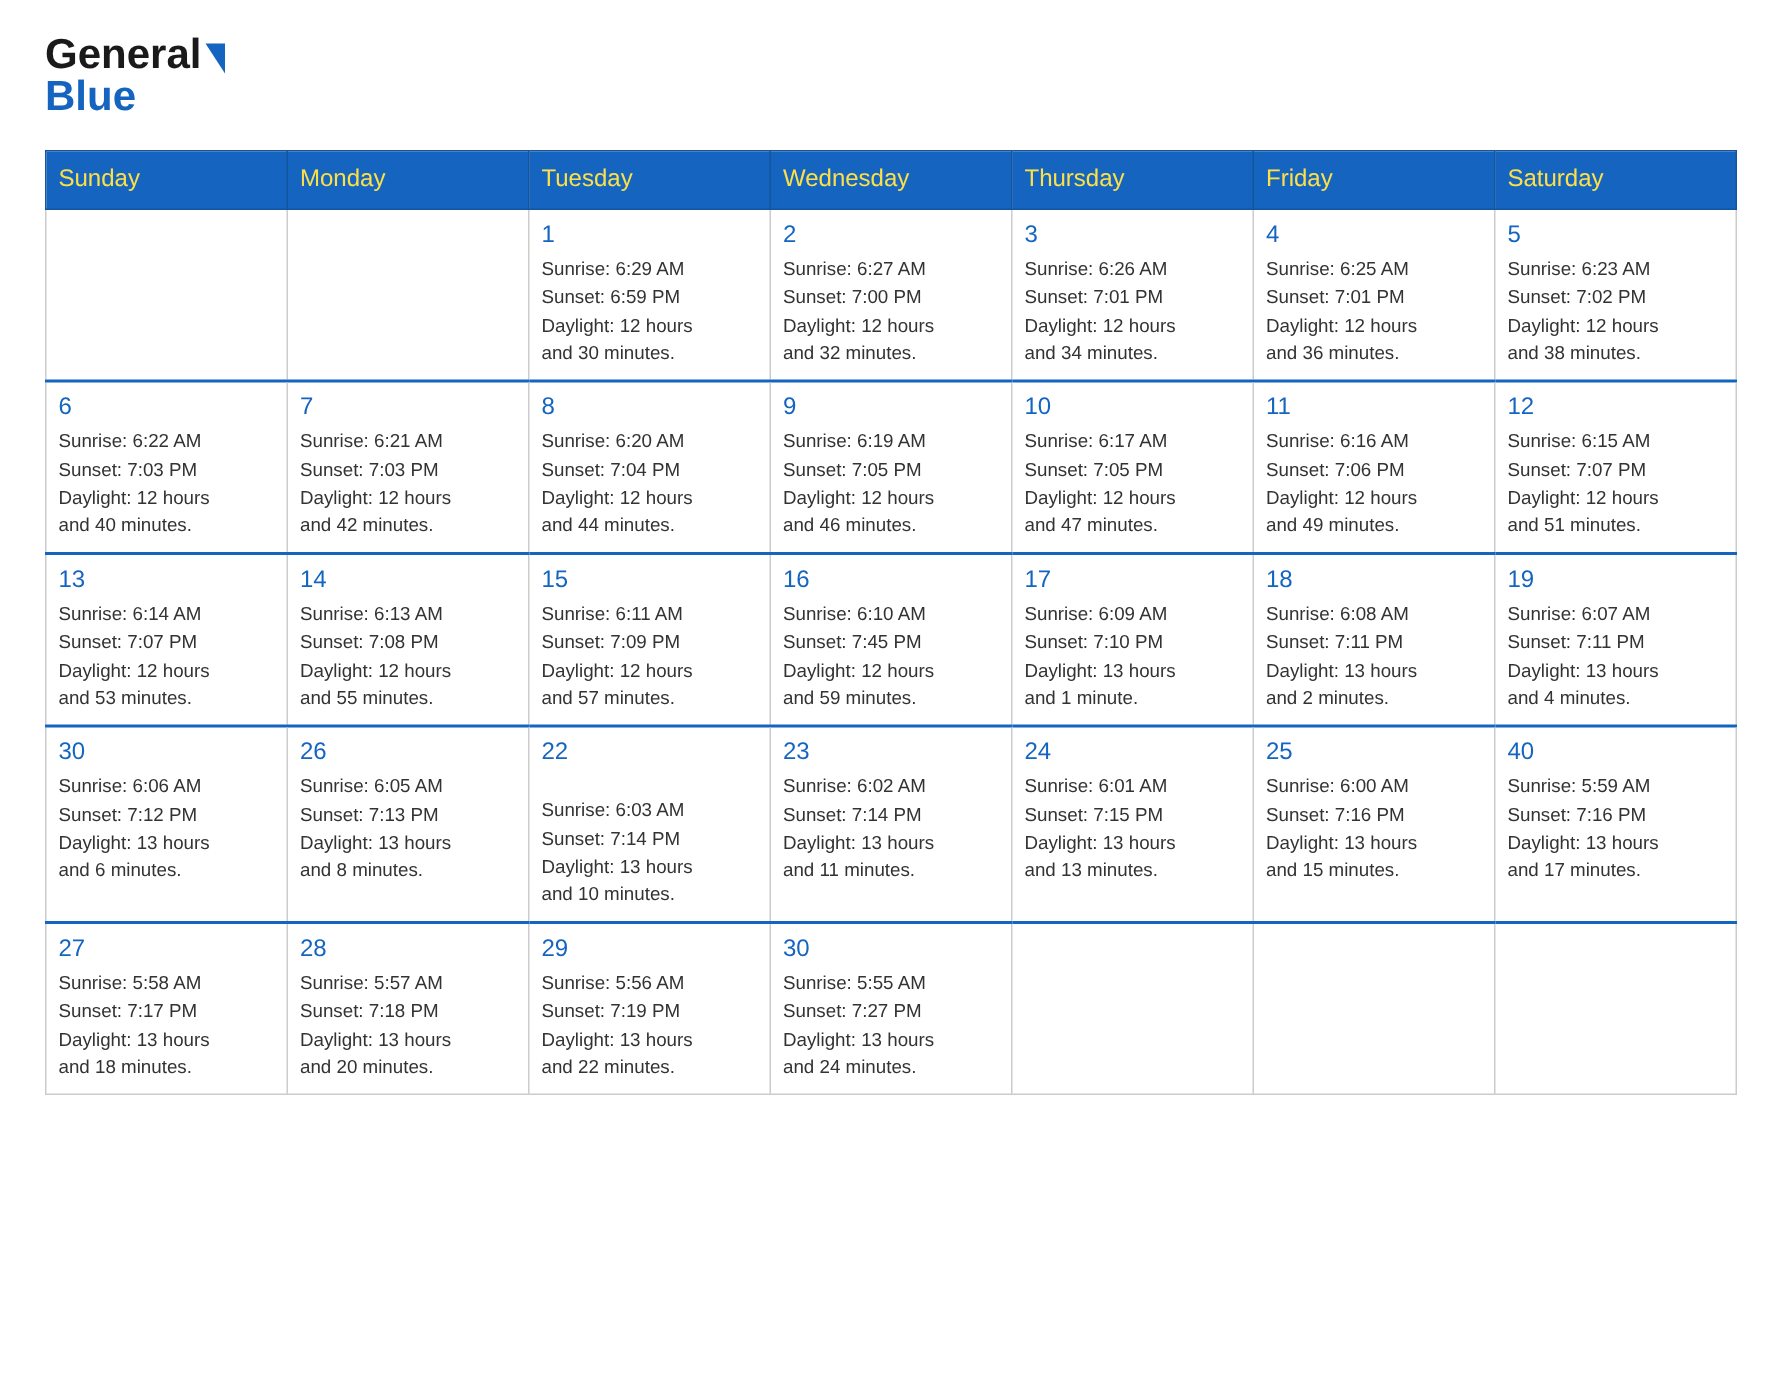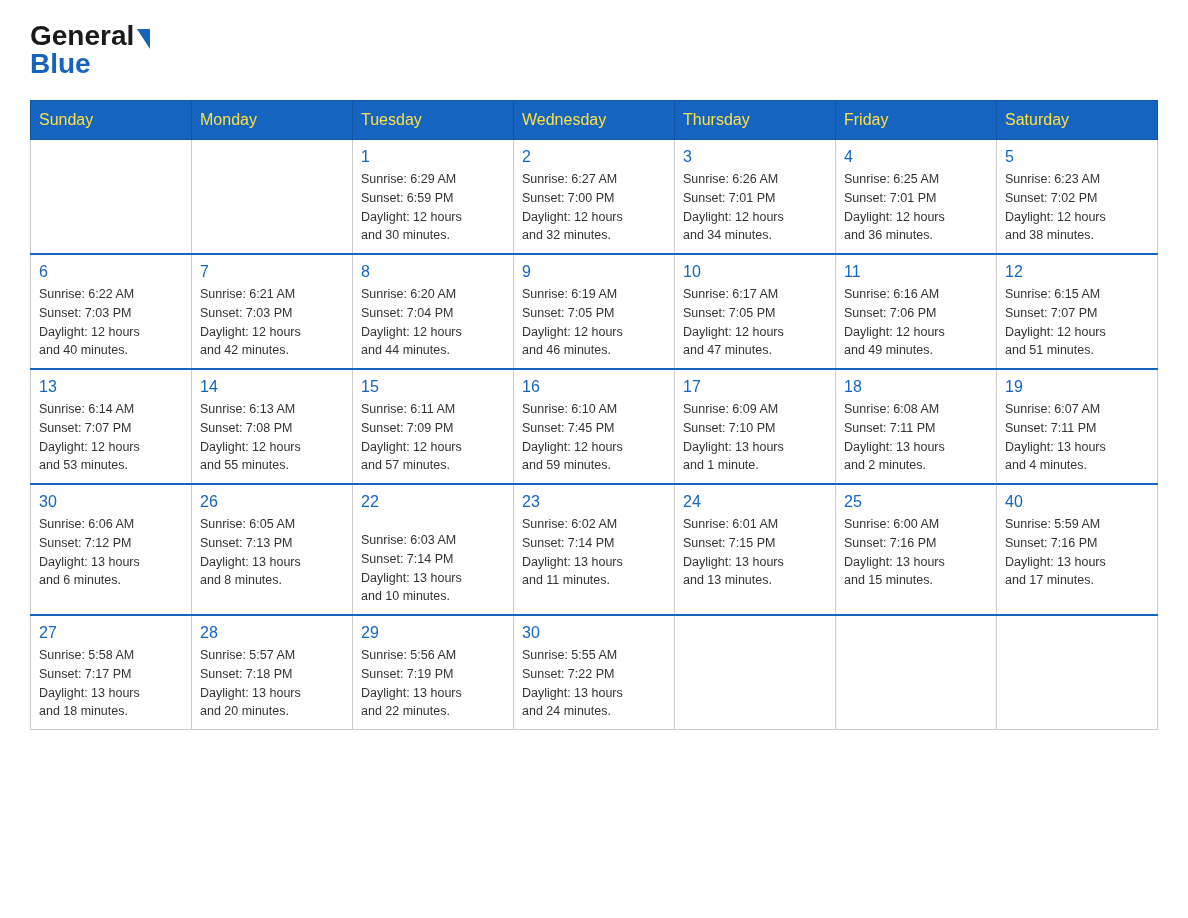--- a/index.html
+++ b/index.html
@@ -330,21 +330,21 @@
         <td>
           <span class="day-number">29</span>
           <div class="day-info" style="white-space: pre-line;">Sunrise: 5:56 AM
 Sunset: 7:19 PM
 Daylight: 13 hours
 and 22 minutes.</div>
         </td>
         <td>
           <span class="day-number">30</span>
           <div class="day-info" style="white-space: pre-line;">Sunrise: 5:55 AM
-Sunset: 7:22 PM
+Sunset: 7:27 PM
 Daylight: 13 hours
 and 24 minutes.</div>
         </td>
         <td></td>
         <td></td>
         <td></td>
       </tr>
     </tbody>
 </table>
 

